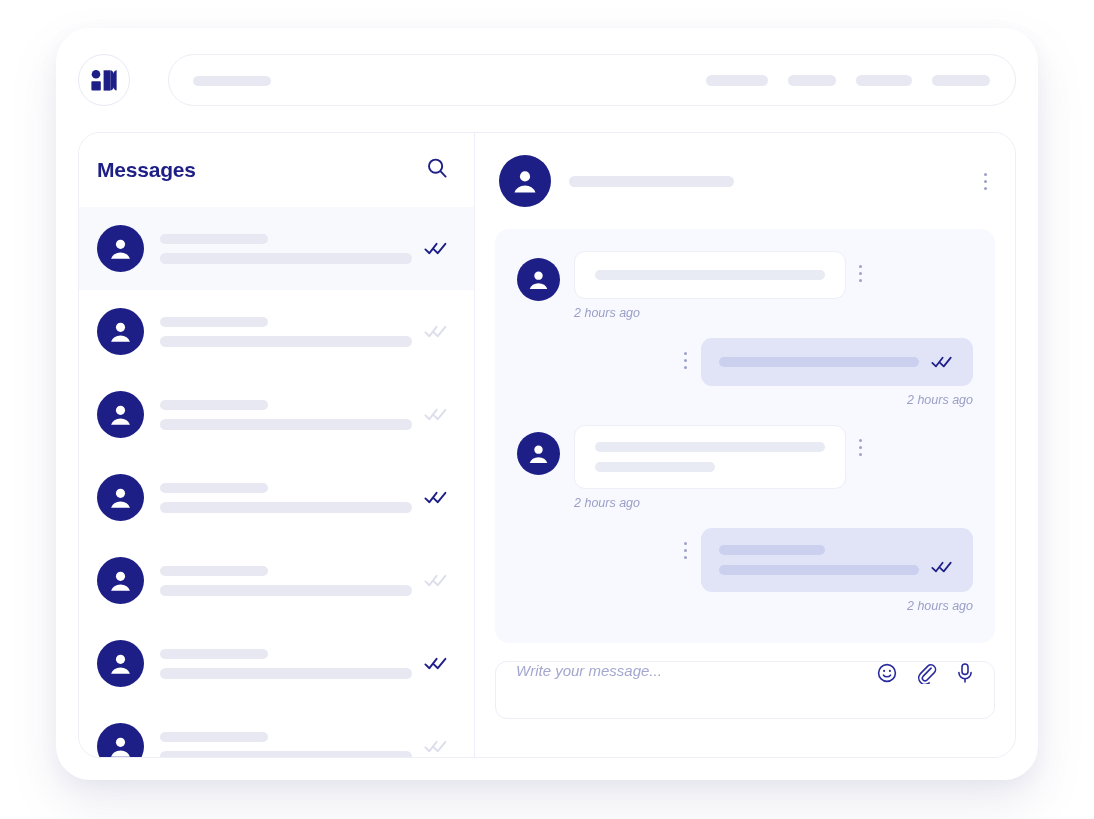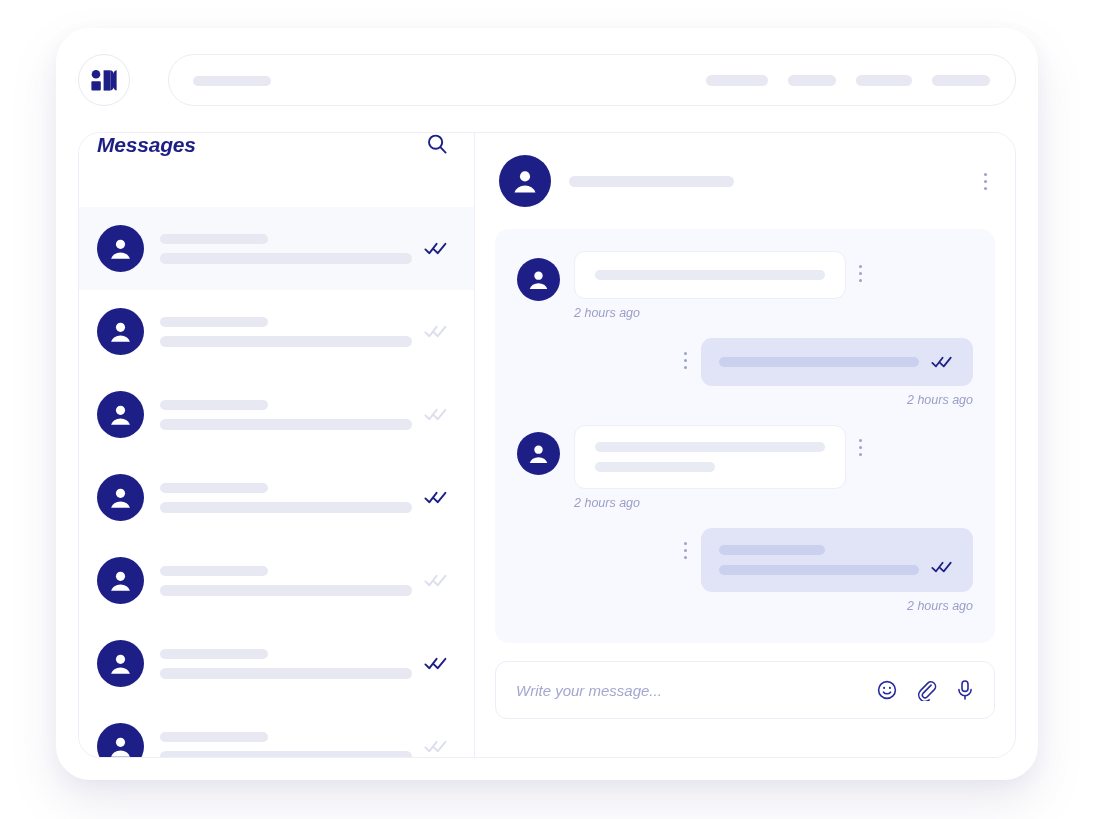--- a/index.html
+++ b/index.html
@@ -95,24 +95,23 @@
   #conversation-sidebar {
     width: 396px;
     border-right: 1.4px solid #edeef7;
     position: relative;
     background: #ffffff;
     flex: 0 0 396px;
   }
   #sidebar-header {
     height: 74px;
     display: flex;
-    align-items: flex-start;
+    align-items: center;
     justify-content: space-between;
     padding: 0 24px 0 18px;
-    font-style: italic;
   }
   #sidebar-title {
     font-size: 21px;
     font-weight: 700;
     color: #1d1f87;
     letter-spacing: -0.2px;
   }
   #sidebar-search-button {
     width: 26px; height: 26px;
     display: flex; align-items: center; justify-content: center;
@@ -220,21 +219,21 @@
 
   .dots-menu { width: 4px; display: flex; flex-direction: column; gap: 4px; align-items: center; }
   .dots-menu span { width: 3px; height: 3px; border-radius: 50%; background: #9da1cb; display: block; }
 
   #message-composer {
     margin-top: 18px;
     height: 58px;
     border: 1.3px solid #ecedf7;
     border-radius: 12px;
     display: flex;
-    align-items: center;
+    align-items: flex-start;
     padding: 0 18px 0 20px;
     background: #ffffff;
   }
   #composer-placeholder {
     font-size: 15px;
     color: #a3a7cf;
     flex: 1 1 auto;
   }
   #composer-actions { display: flex; align-items: center; gap: 17px; }
   #composer-actions > span { display: flex; align-items: center; }

